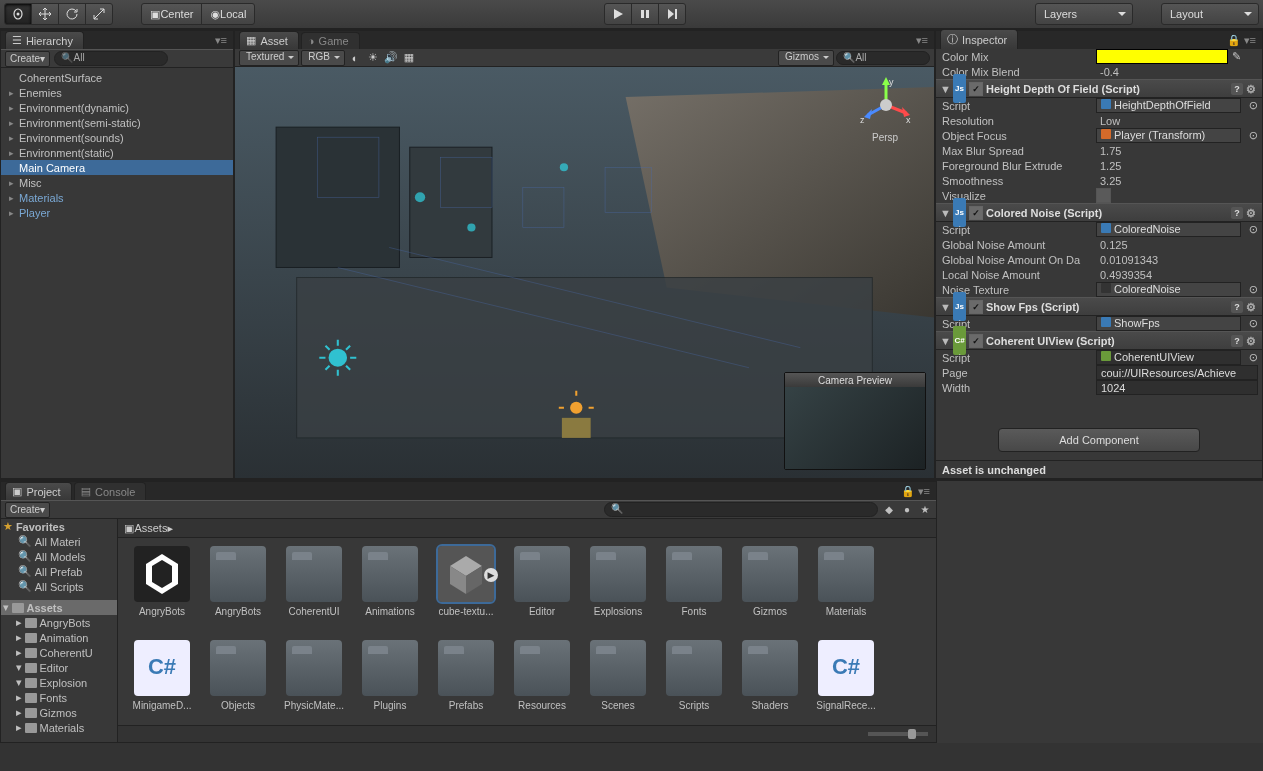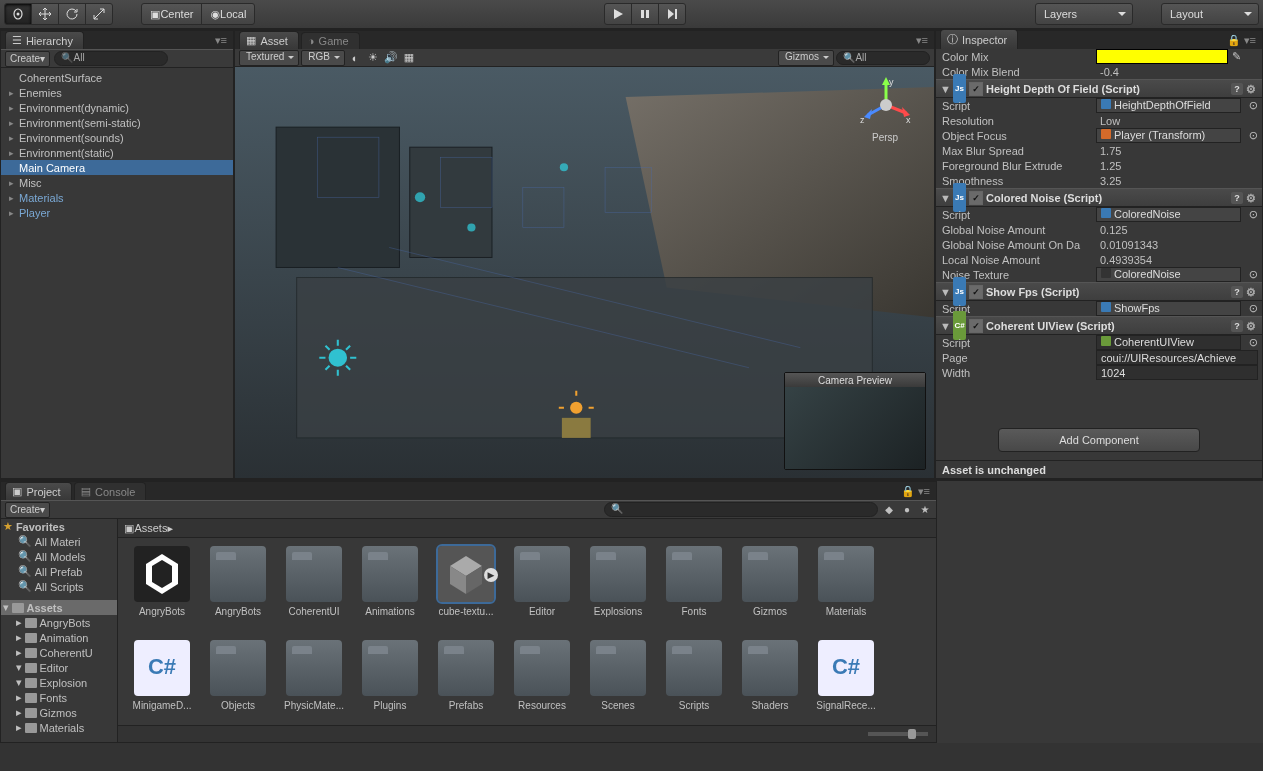--- a/index.html
+++ b/index.html
@@ -322,20 +322,24 @@
           <div class="pval">1.75</div>
         </div>
         <div class="prop">
           <div class="plabel">Foreground Blur Extrude</div>
           <div class="pval">1.25</div>
         </div>
         <div class="prop">
           <div class="plabel">Smoothness</div>
           <div class="pval">3.25</div>
         </div>
+        <div class="prop">
+          <div class="plabel">Visualize</div>
+          <div class="chk"></div>
+        </div>
         <div class="comphead">
           <span class="fold">▼</span>
           <span class="cicon ">Js</span>
           <span class="compchk">✓</span>
           <span class="ctitle">Colored Noise (Script)</span>
           <span class="help">?</span>
           <span class="gear">⚙</span>
         </div>
         <div class="prop">
           <div class="plabel">Script</div>

